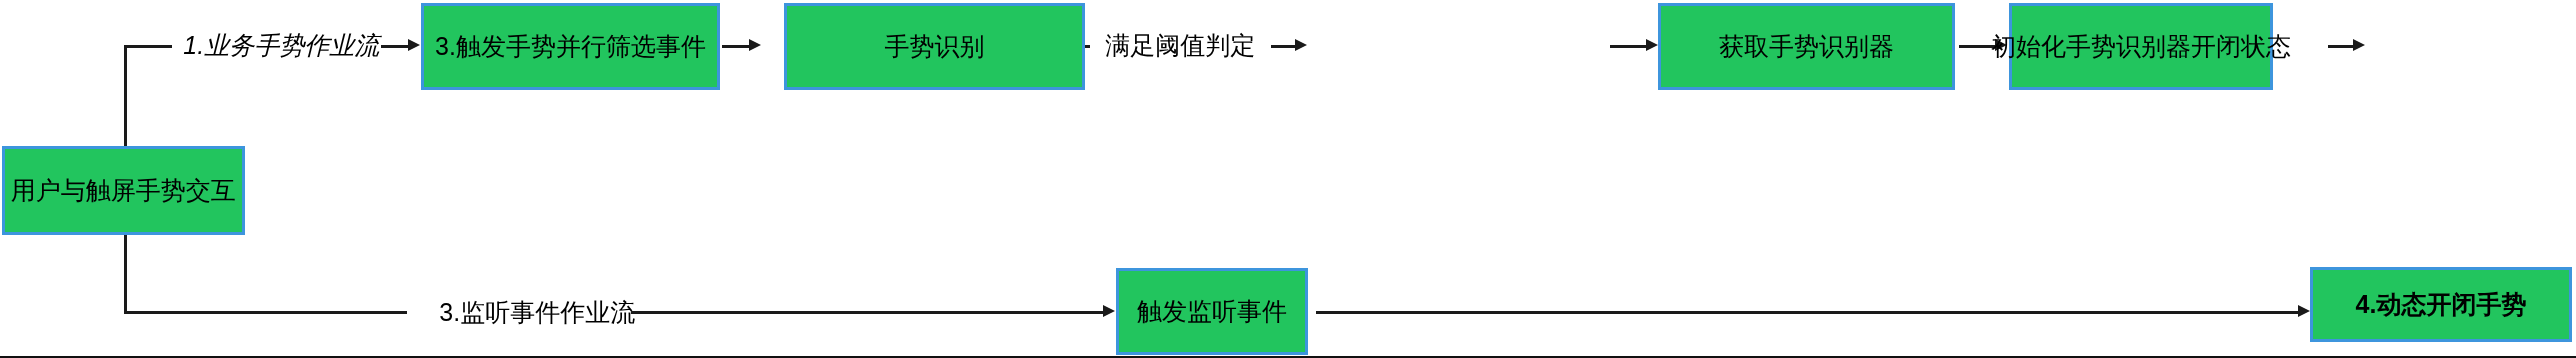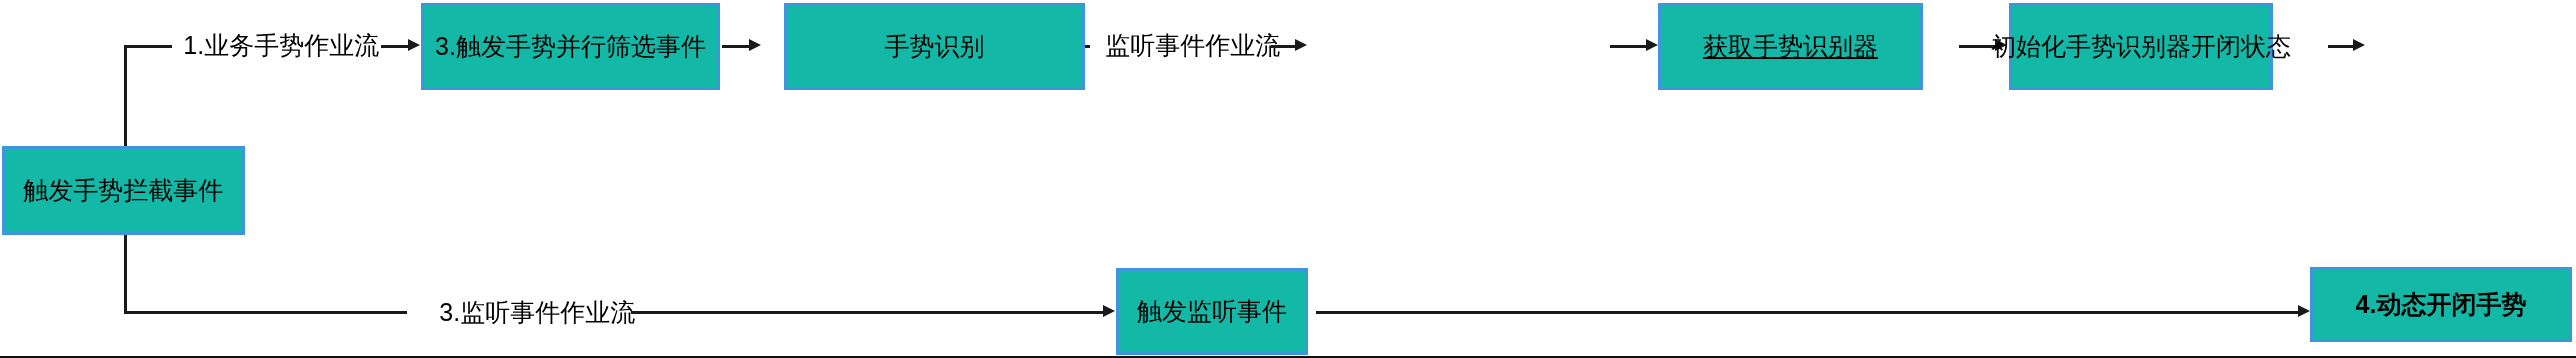--- a/index.html
+++ b/index.html
@@ -11,21 +11,21 @@
     position: relative;
     width: 2576px;
     height: 359px;
     background: #ffffff;
     overflow: hidden;
     font-family: "Liberation Sans", "DejaVu Sans", sans-serif;
   }
   .node {
     position: absolute;
     box-sizing: border-box;
-    background: #14b8a6;
+    background: #22c55e;
     border: 3.3px solid #3d95dd;
     display: flex;
     align-items: center;
     justify-content: center;
     text-align: center;
     font-size: 25px;
     color: #000000;
     white-space: nowrap;
   }
   .hline, .vline {
@@ -61,31 +61,31 @@
   }
 </style>
 </head>
 <body>
 
 <div id="canvas">
 
   <div class="vline" style="left:124px; top:45px; height:101px;"></div>
   <div class="hline" style="left:124px; top:45px; width:48px;"></div>
 
-  <span class="edge-label" style="left:180px; top:45px;">1.业务手势作业流</span>
+  <span class="edge-label" style="left:180px; top:45px;font-style:italic;">1.业务手势作业流</span>
 
   <div class="hline" style="left:381px; top:45px; width:28px;"></div>
   <div class="arrowhead" style="left:408px; top:39px;"></div>
 
   <div class="hline" style="left:722px; top:45px; width:28px;"></div>
   <div class="arrowhead" style="left:749px; top:39px;"></div>
 
   <div class="hline" style="left:1065px; top:45px; width:25px;"></div>
 
-  <span class="edge-label" style="left:1102px; top:45px;">监听事件作业流</span>
+  <span class="edge-label" style="left:1102px; top:45px;">满足阈值判定</span>
 
   <div class="hline" style="left:1271px; top:45px; width:25.6px;"></div>
   <div class="arrowhead" style="left:1295px; top:39px;"></div>
 
   <div class="hline" style="left:1610px; top:45px; width:37px;"></div>
   <div class="arrowhead" style="left:1646px; top:39px;"></div>
 
   <div class="hline" style="left:1959px; top:45px; width:37px;"></div>
   <div class="arrowhead" style="left:1995px; top:39px;"></div>
 
@@ -96,28 +96,28 @@
   <div class="hline" style="left:124px; top:311px; width:283px;"></div>
 
   <span class="edge-label" style="left:436px; top:312px;">3.监听事件作业流</span>
 
   <div class="hline" style="left:631px; top:311px; width:472px;"></div>
   <div class="arrowhead" style="left:1103px; top:305px;"></div>
 
   <div class="hline" style="left:1316px; top:311px; width:982px;"></div>
   <div class="arrowhead" style="left:2298px; top:305px;"></div>
 
-  <div class="node" style="left:1.7px; top:146px; width:243px; height:89px;">触发手势拦截事件</div>
+  <div class="node" style="left:1.7px; top:146px; width:243px; height:89px;">用户与触屏手势交互</div>
 
   <div class="node" style="left:421px; top:2.5px; width:299px; height:87px;">3.触发手势并行筛选事件</div>
 
   <div class="node" style="left:784px; top:2.5px; width:301px; height:87px;">手势识别</div>
 
 
-  <div class="node" style="left:1658px; top:2.5px; width:265px; height:87px;text-decoration:underline;">获取手势识别器</div>
+  <div class="node" style="left:1658px; top:2.5px; width:297px; height:87px;">获取手势识别器</div>
 
   <div class="node" style="left:2009px; top:2.5px; width:264px; height:87px;">初始化手势识别器开闭状态</div>
 
 
   <div class="node" style="left:1116px; top:268px; width:192px; height:87px;">触发监听事件</div>
 
   <div class="node" style="left:2310px; top:267px; width:262px; height:75px;font-weight:bold;">4.动态开闭手势</div>
 
   <div class="baseline"></div>
 

